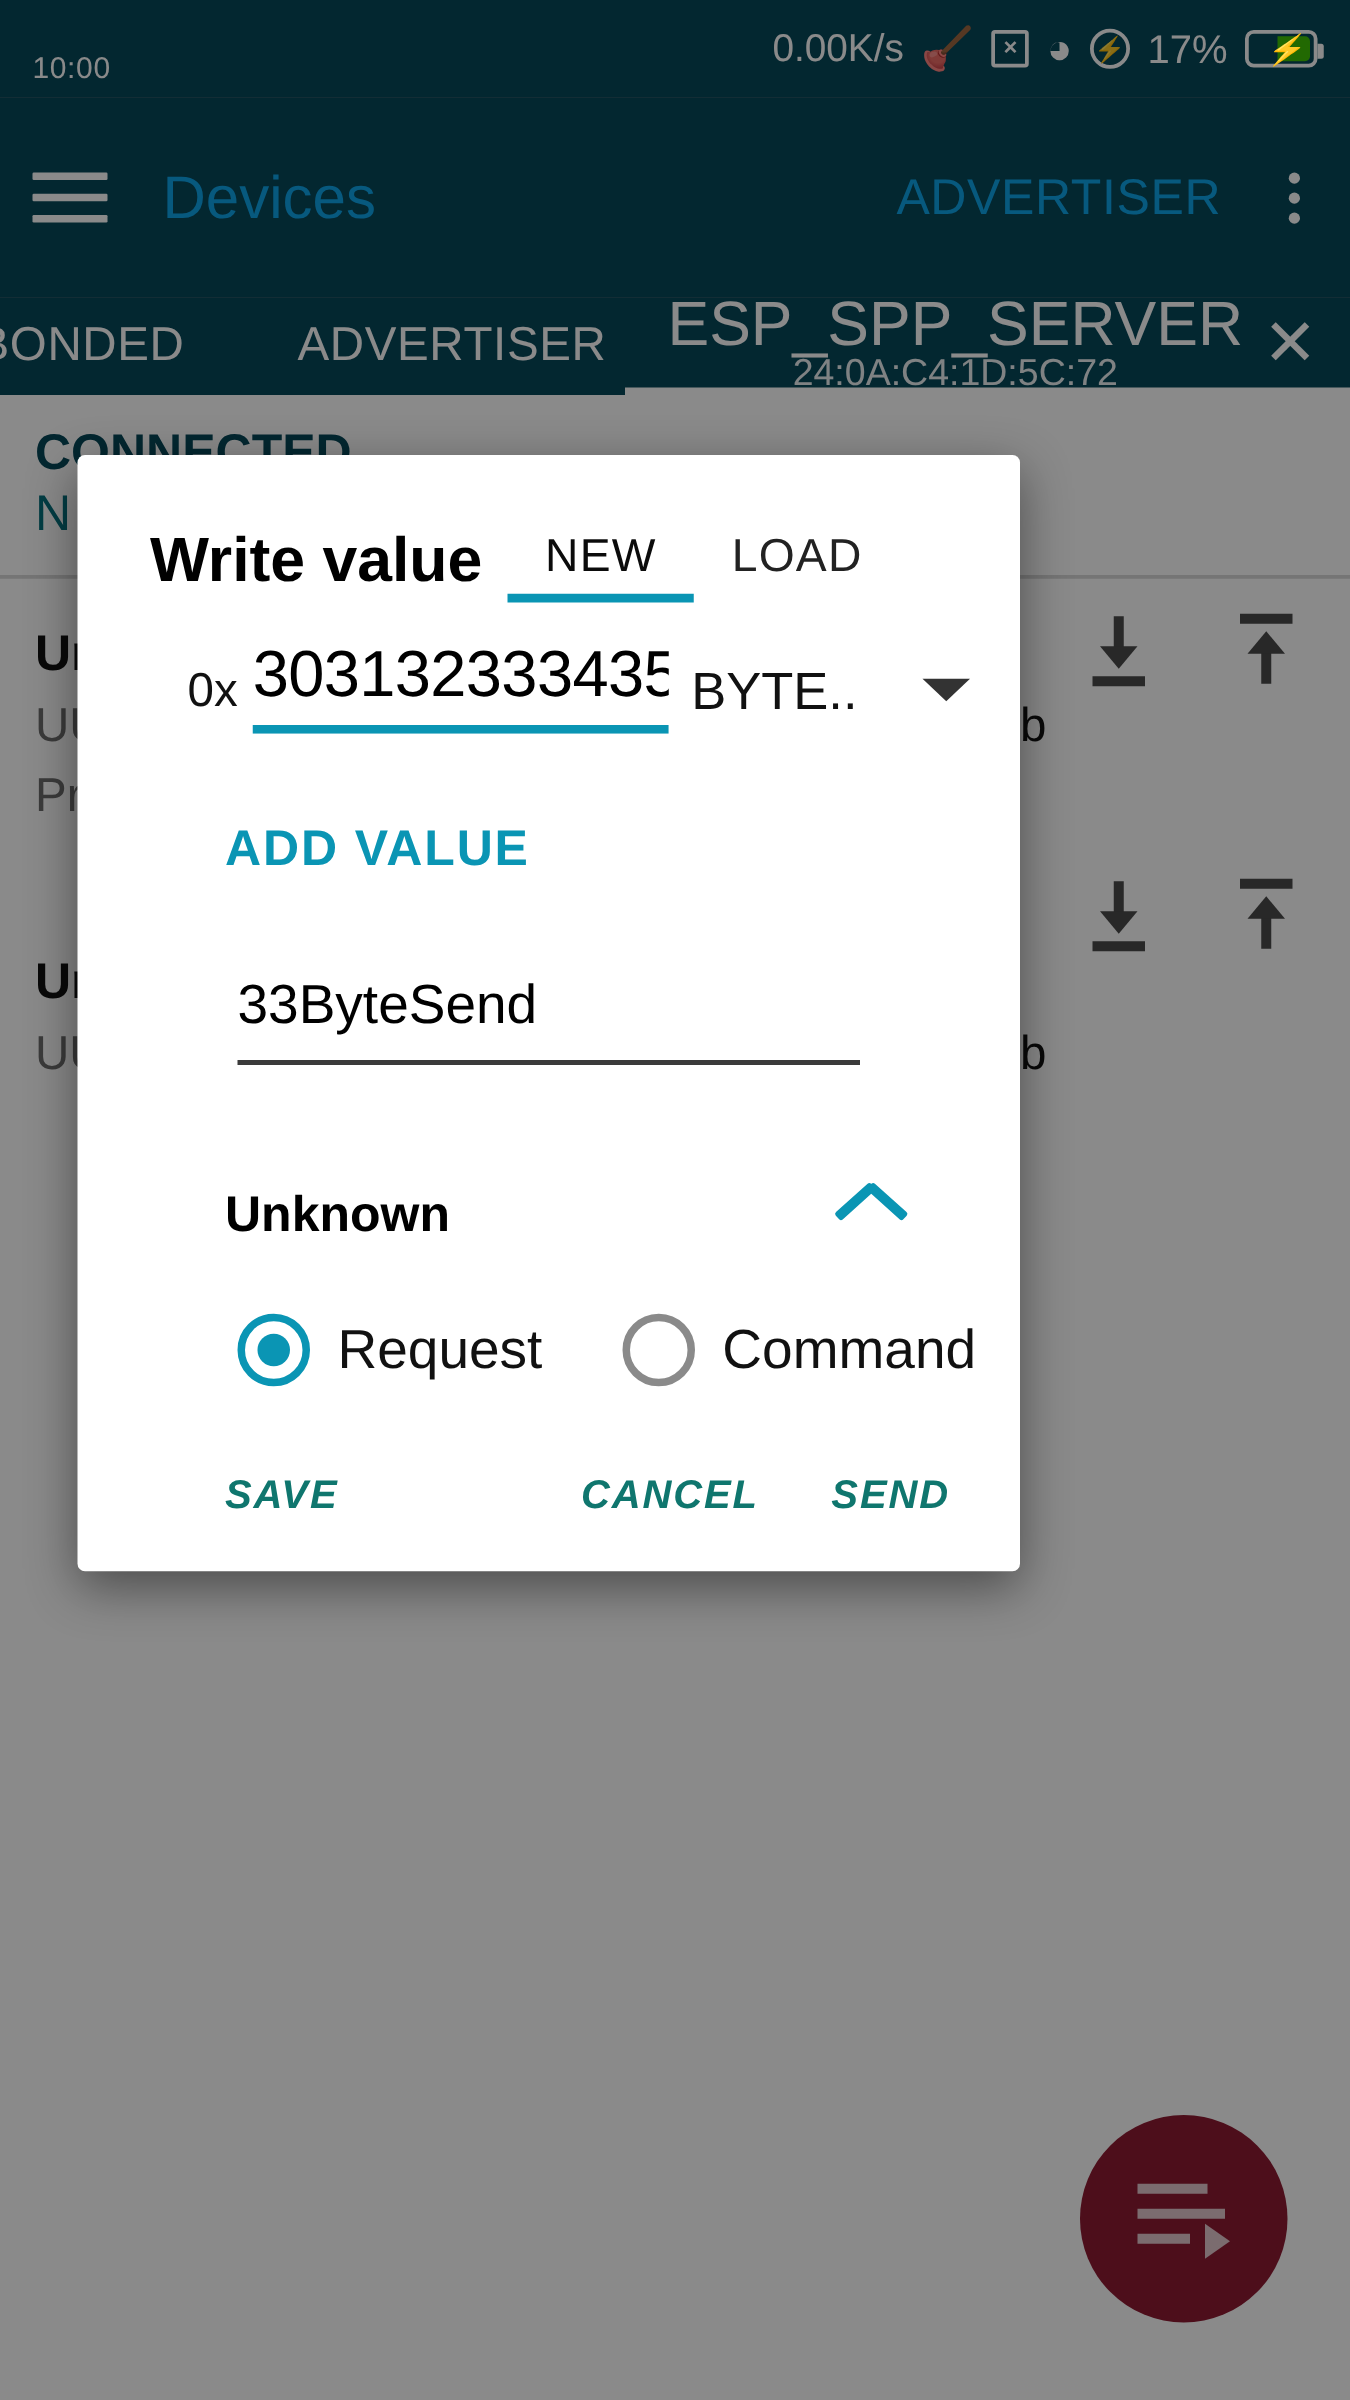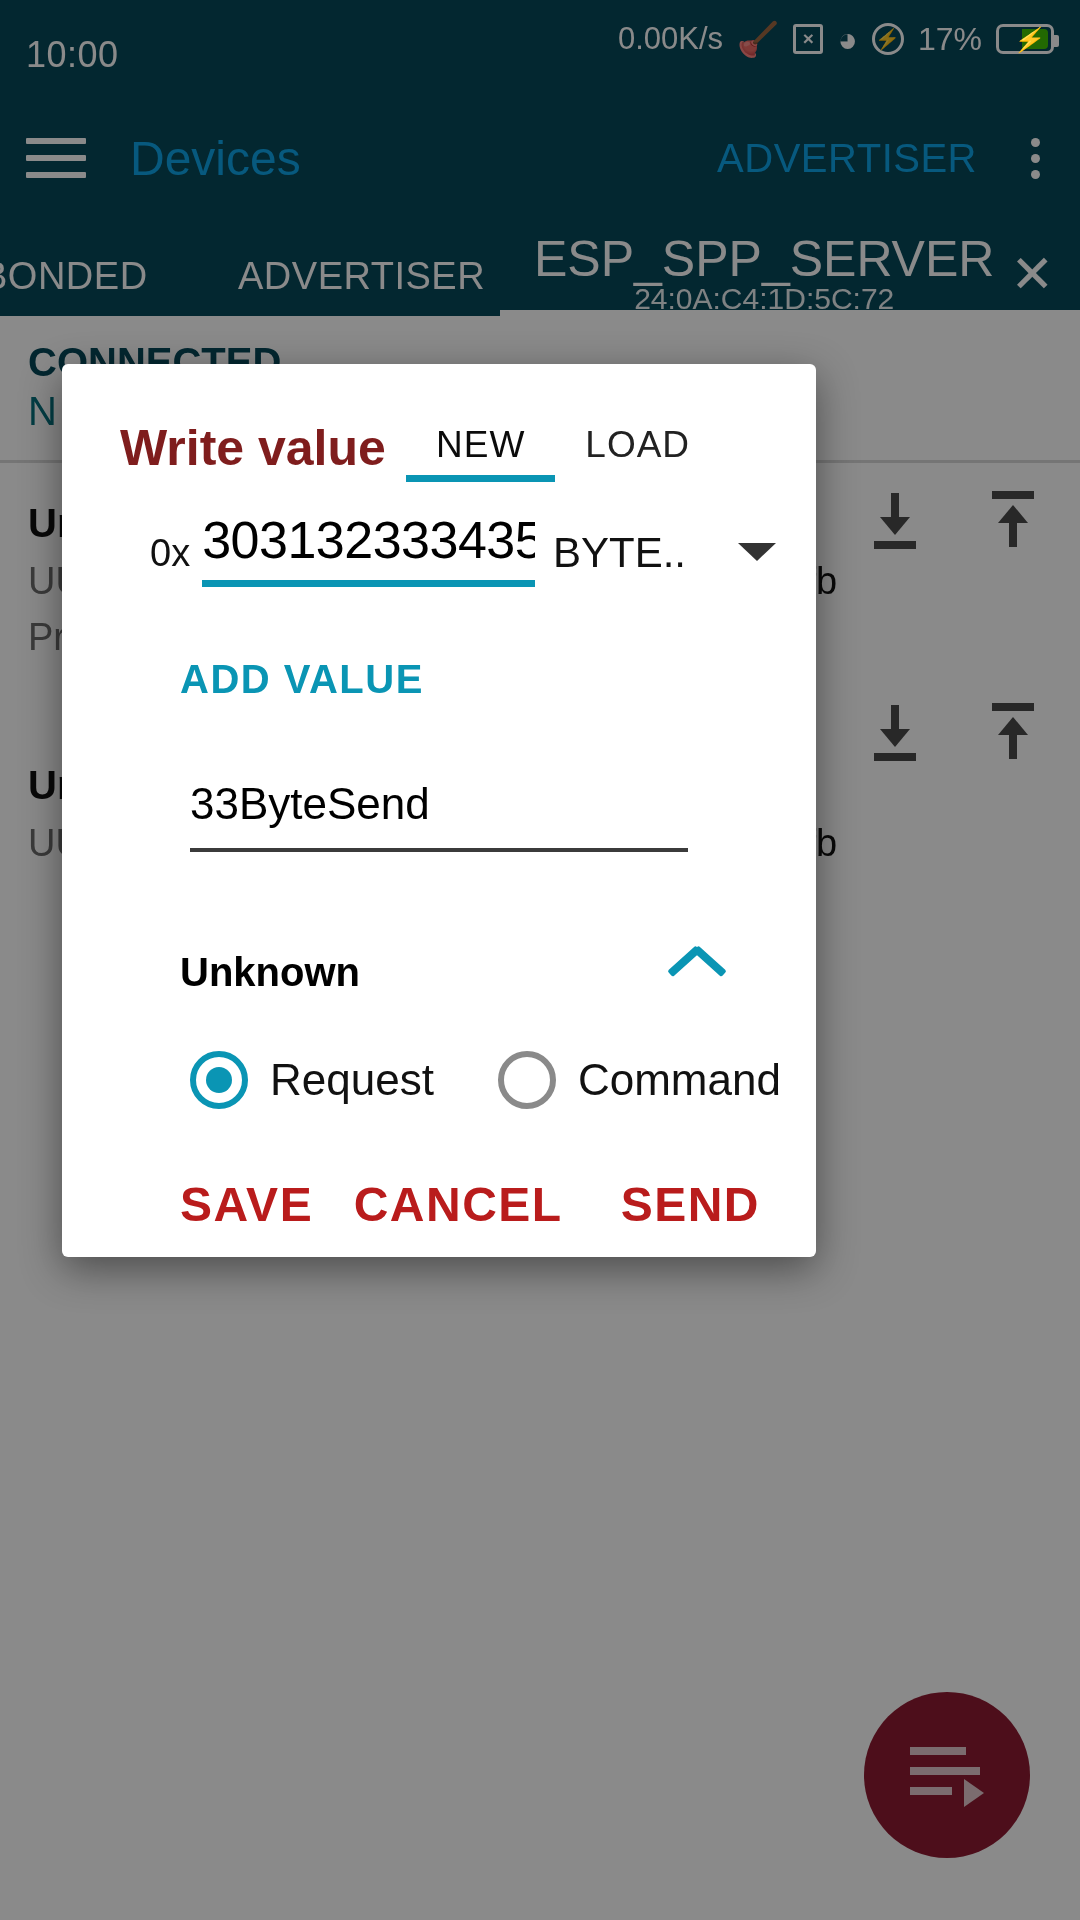--- a/index.html
+++ b/index.html
@@ -12,21 +12,21 @@
   }
 
   
   #app { position:absolute; inset:0; }
 
   .statusbar {
     height:78px; background:#07485a;
     display:flex; align-items:center; justify-content:space-between;
     padding:0 26px; color:#ffffff;
   }
-  .sb-time { font-size:36px; letter-spacing:.5px;margin-top:32px; }
+  .sb-time { font-size:24px; letter-spacing:.5px;margin-top:32px; }
   .sb-right { display:flex; align-items:center; gap:14px; font-size:32px; }
   .sb-net { font-size:31px; }
   .ic { display:inline-block; line-height:1; }
   .bt-ic { font-size:34px; }
   .sim-ic {
     width:30px; height:30px; border:3px solid #fff; border-radius:3px;
     font-size:19px; display:flex; align-items:center; justify-content:center;
     font-weight:bold;
   }
   .wifi-ic { font-size:34px; }
@@ -126,21 +126,21 @@
   
   .dialog{
     position:absolute; left:62px; top:364px; width:754px; height:893px;
     background:#ffffff; border-radius:6px;
     box-shadow:0 12px 40px rgba(0,0,0,.45);
     padding:0 0;
   }
   .dlg-head{
     display:flex; align-items:flex-start; padding:54px 40px 0 58px; position:relative;
   }
-  .dlg-title{ font-size:50px; font-weight:bold; color:#7f1d1d; line-height:60px;}
+  .dlg-title{ font-size:50px; font-weight:bold; color:#000000; line-height:60px;}
   .dlg-tabs{ position:absolute; left:344px; top:54px; display:flex; gap:0;}
   .dlg-tab{
     font-size:37px; color:#222; letter-spacing:1px; padding:6px 30px 16px 30px;
     position:relative;
   }
   .dlg-tab.sel{ color:#0b0b0b; }
   .dlg-tab.sel:after{
     content:""; position:absolute; left:0; right:0; bottom:0; height:7px; background:#0a95b4;
   }
 
@@ -183,21 +183,21 @@
   .radios{ display:flex; align-items:center; padding:56px 0 0 128px; gap:34px;}
   .radio{ display:flex; align-items:center; gap:22px;}
   .rb{ width:58px;height:58px;border-radius:50%;border:6px solid #8a8a8a; position:relative;}
   .rb.on{ border-color:#0a95b4; }
   .rb.on:after{ content:""; position:absolute; left:10px;top:10px;width:26px;height:26px;
      border-radius:50%; background:#0a95b4;}
   .rlabel{ font-size:44px; color:#111; }
   .radio.second{ margin-left:30px; }
 
   .actions{ display:flex; align-items:center; padding:68px 56px 0 118px;}
-  .act{ font-size:48px; font-weight:bold; color:#b91c1c; letter-spacing:1.5px;}
+  .act{ font-size:32px; font-weight:bold; color:#0f766e; letter-spacing:1.5px;font-style:italic;}
   .act.save{ flex:0 0 auto; }
   .act-right{ margin-left:auto; display:flex; gap:58px;}
 </style>
 </head>
 <body>
 
 <div id="app">
 
   <div class="statusbar">
     <div class="sb-time">10:00</div>

